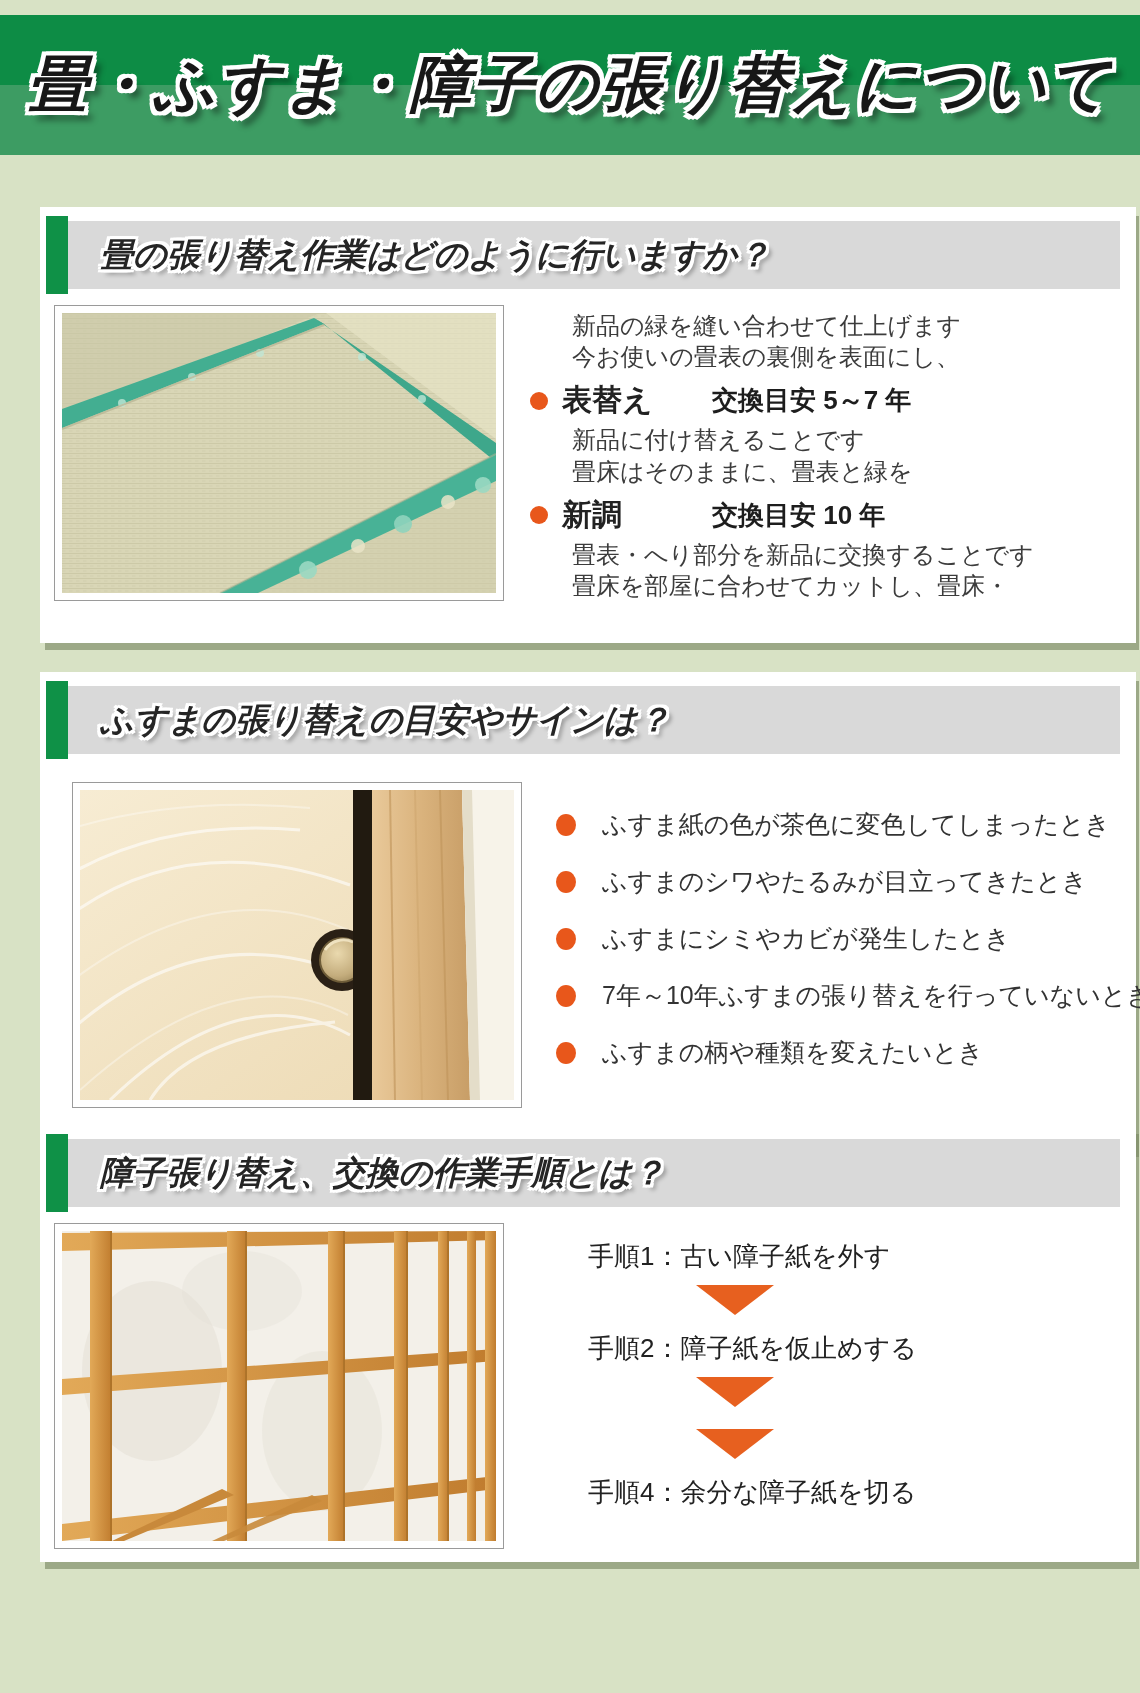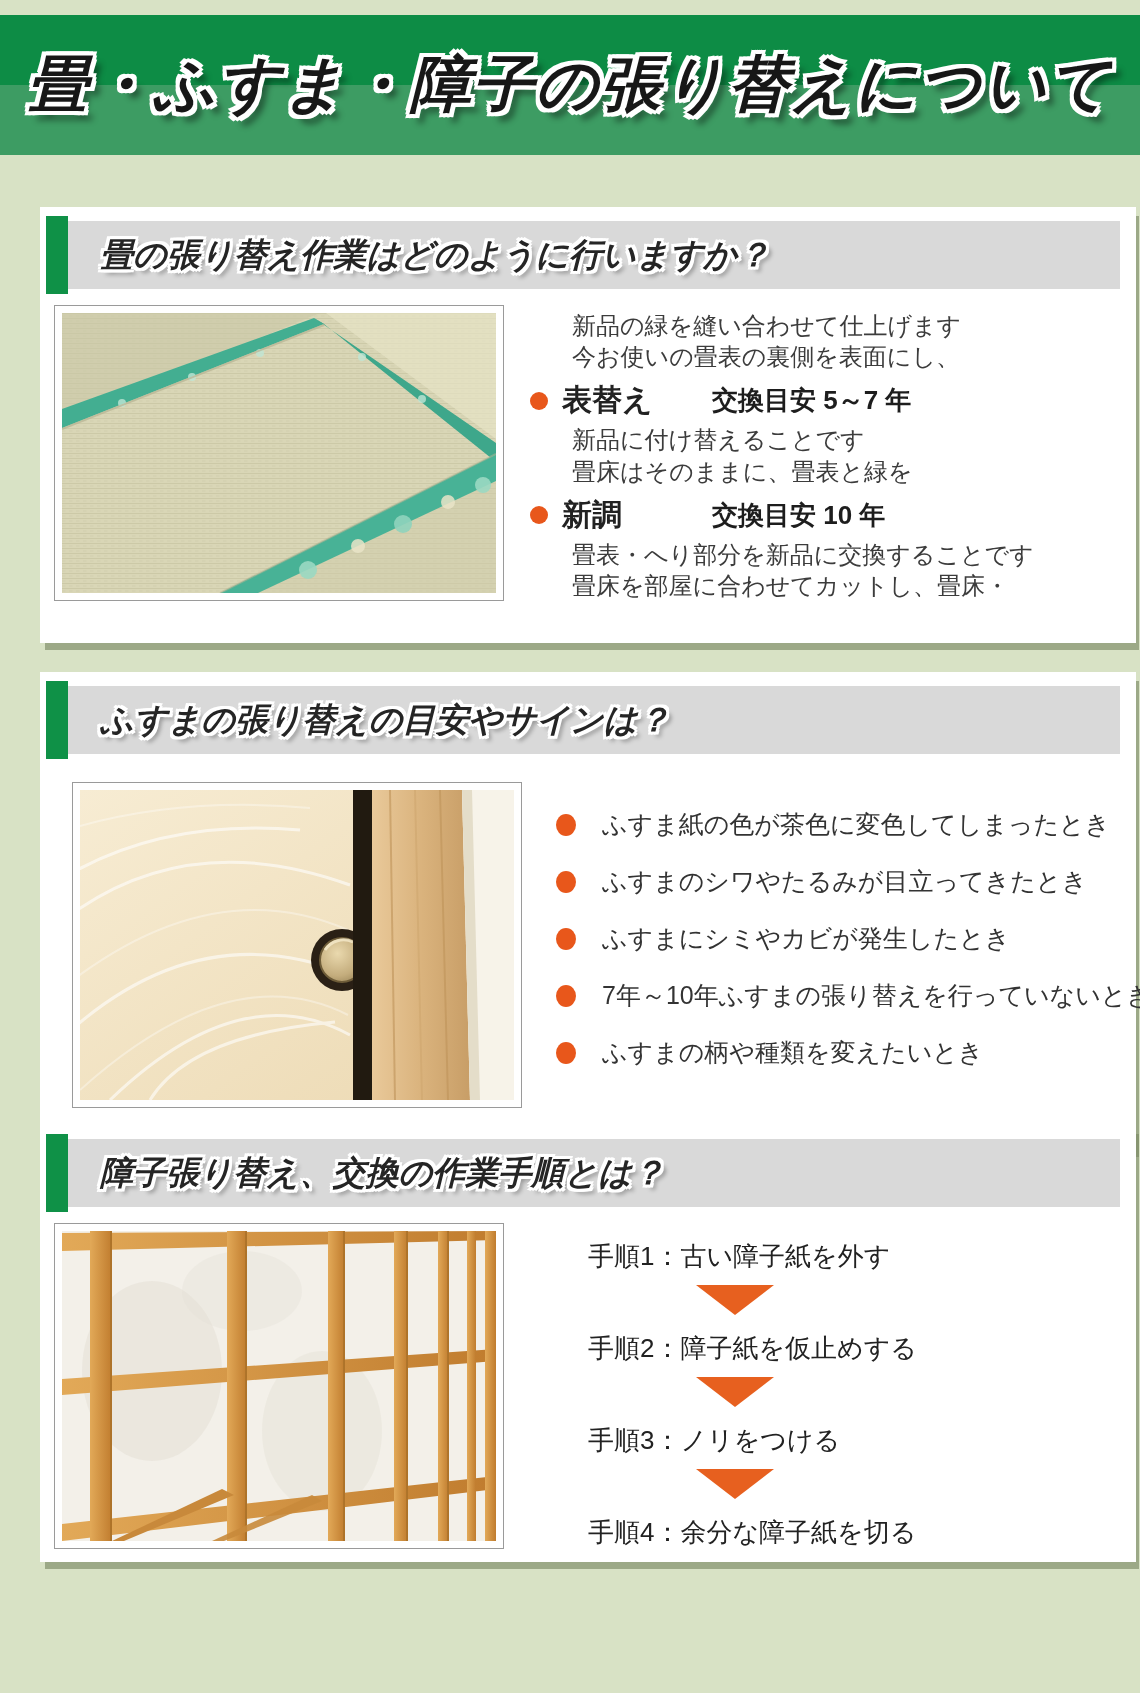--- a/index.html
+++ b/index.html
@@ -304,20 +304,19 @@
     </div>
     <div class="c3-col">
       <div class="step-text">手順1：古い障子紙を外す</div>
       <div class="tri-row">
           <div class="tri"></div>
         </div>
       <div class="step-text">手順2：障子紙を仮止めする</div>
       <div class="tri-row">
           <div class="tri"></div>
         </div>
-      <div class="step-text">手順3：ノリをつける</div>
       <div class="tri-row">
           <div class="tri"></div>
         </div>
       <div class="step-text">手順4：余分な障子紙を切る</div>
     </div>
   </div>
 </div>
 
 </body></html>

